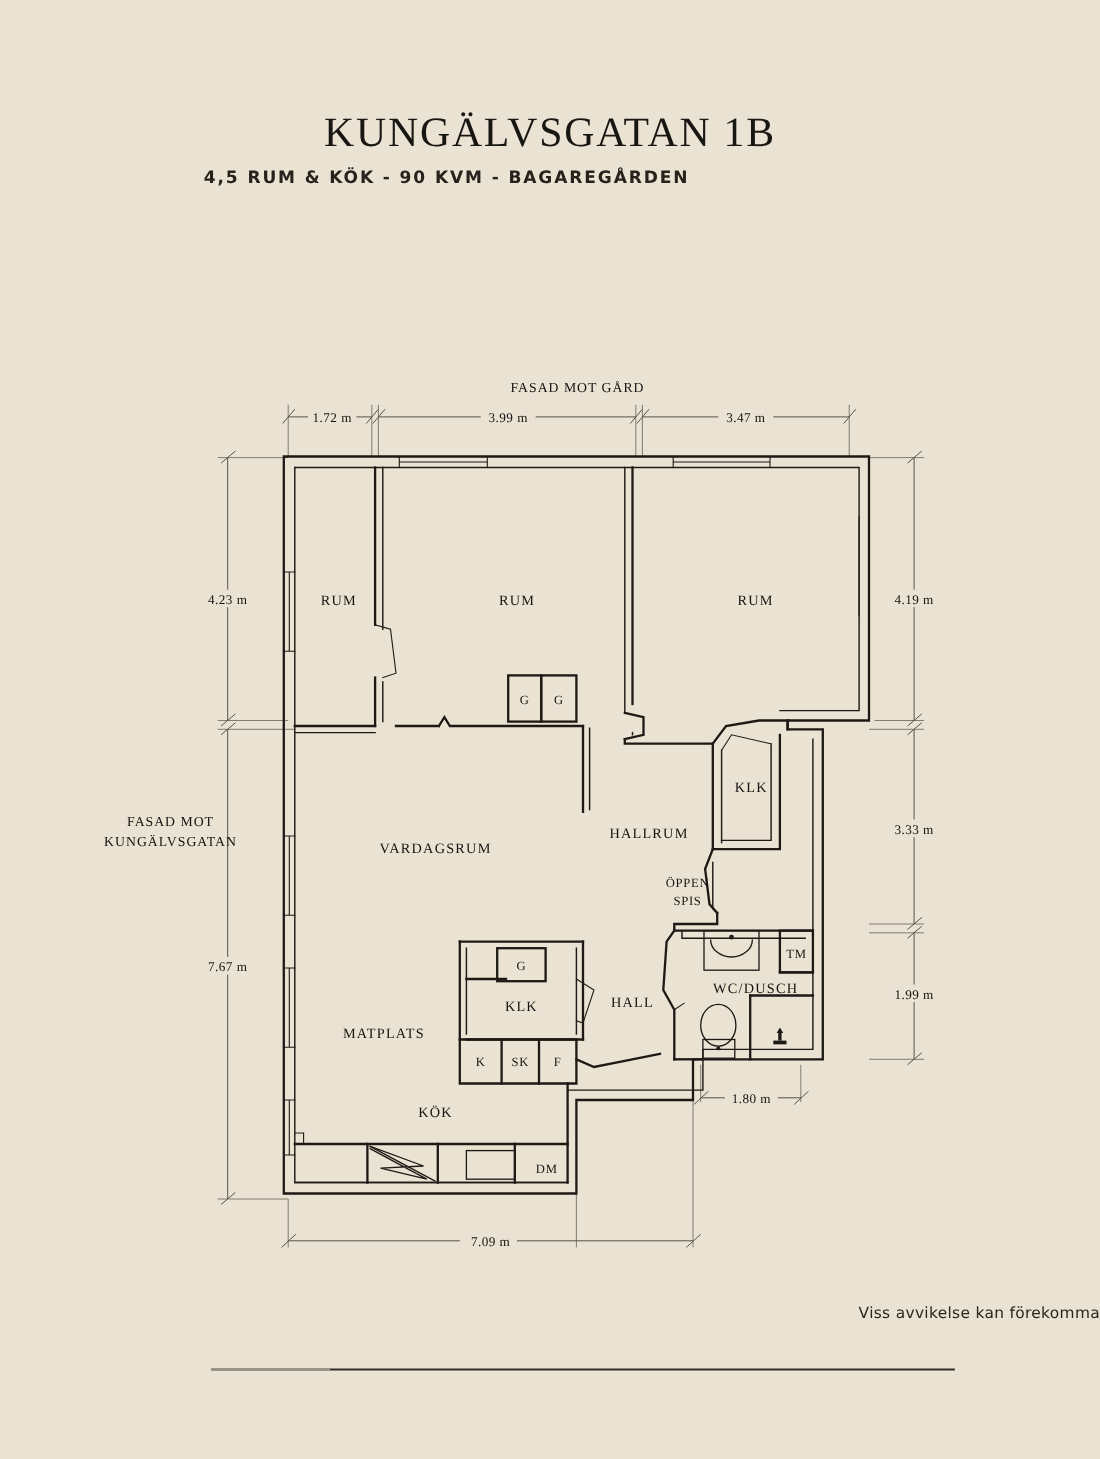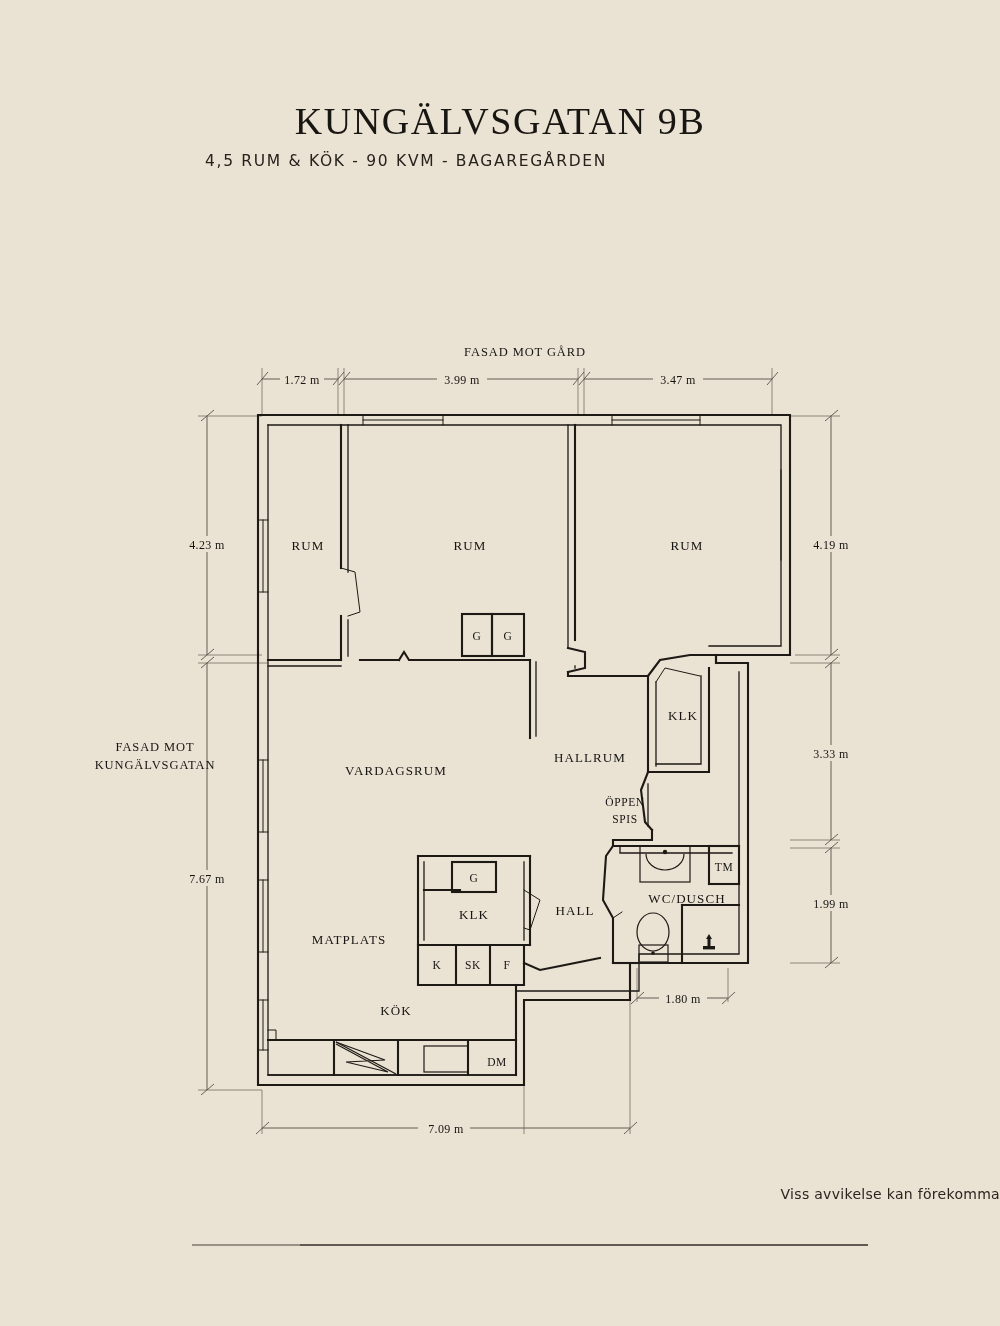--- a/index.html
+++ b/index.html
@@ -20,21 +20,21 @@
     font-size:38px;
     letter-spacing:1.6px;
     font-weight:400;
     color:#181612;
   }
   .subtitle{
     position:absolute;top:152px;left:0;width:812px;
     text-align:center;
     font-family:"DejaVu Sans", sans-serif;
     font-size:15.5px;
-    font-weight:400;
+    font-weight:700;
     letter-spacing:1.7px;
     color:#26221c;
   }
   .footnote{
     position:absolute;top:1186px;left:0;width:1000px;
     text-align:right;
     font-family:"DejaVu Sans", sans-serif;
     font-size:14px;
     letter-spacing:0.3px;
     color:#2a251f;
@@ -51,21 +51,21 @@
   .dimline{fill:none;stroke:#55504a;stroke-width:0.9;}
   .ext{fill:none;stroke:#6b655d;stroke-width:0.75;}
   .fix{fill:none;stroke:#1d1a16;stroke-width:1.2;}
   .fixf{fill:#1d1a16;stroke:none;}
 </style>
 </head>
 <body>
 
 <div id="sheet">
 
-  <div class="title">KUNGÄLVSGATAN 9B</div>
+  <div class="title">KUNGÄLVSGATAN 1B</div>
   <div class="subtitle">4,5 RUM &amp; KÖK  -  90 KVM  -  BAGAREGÅRDEN</div>
   <div class="footnote">Viss avvikelse kan förekomma</div>
 
   <svg class="plan" viewBox="0 0 1000 1326">
 
     <g>
 
       <path class="ext" d="M262 368 V416"></path>
       <path class="ext" d="M338 368 V416"></path>
       <path class="ext" d="M344 368 V416"></path>

